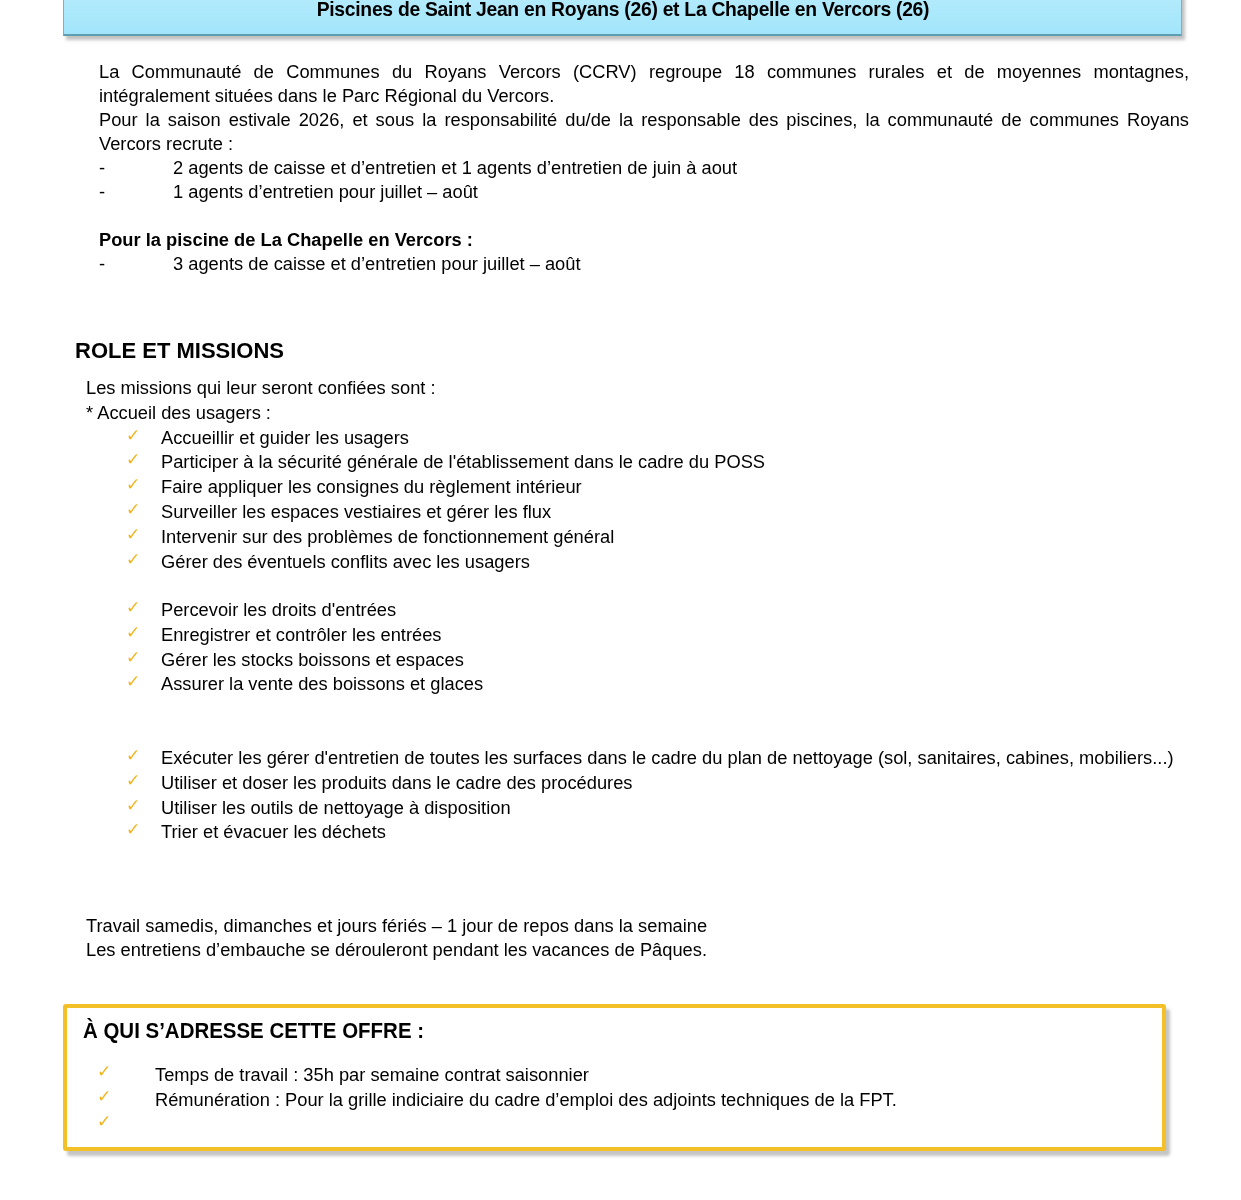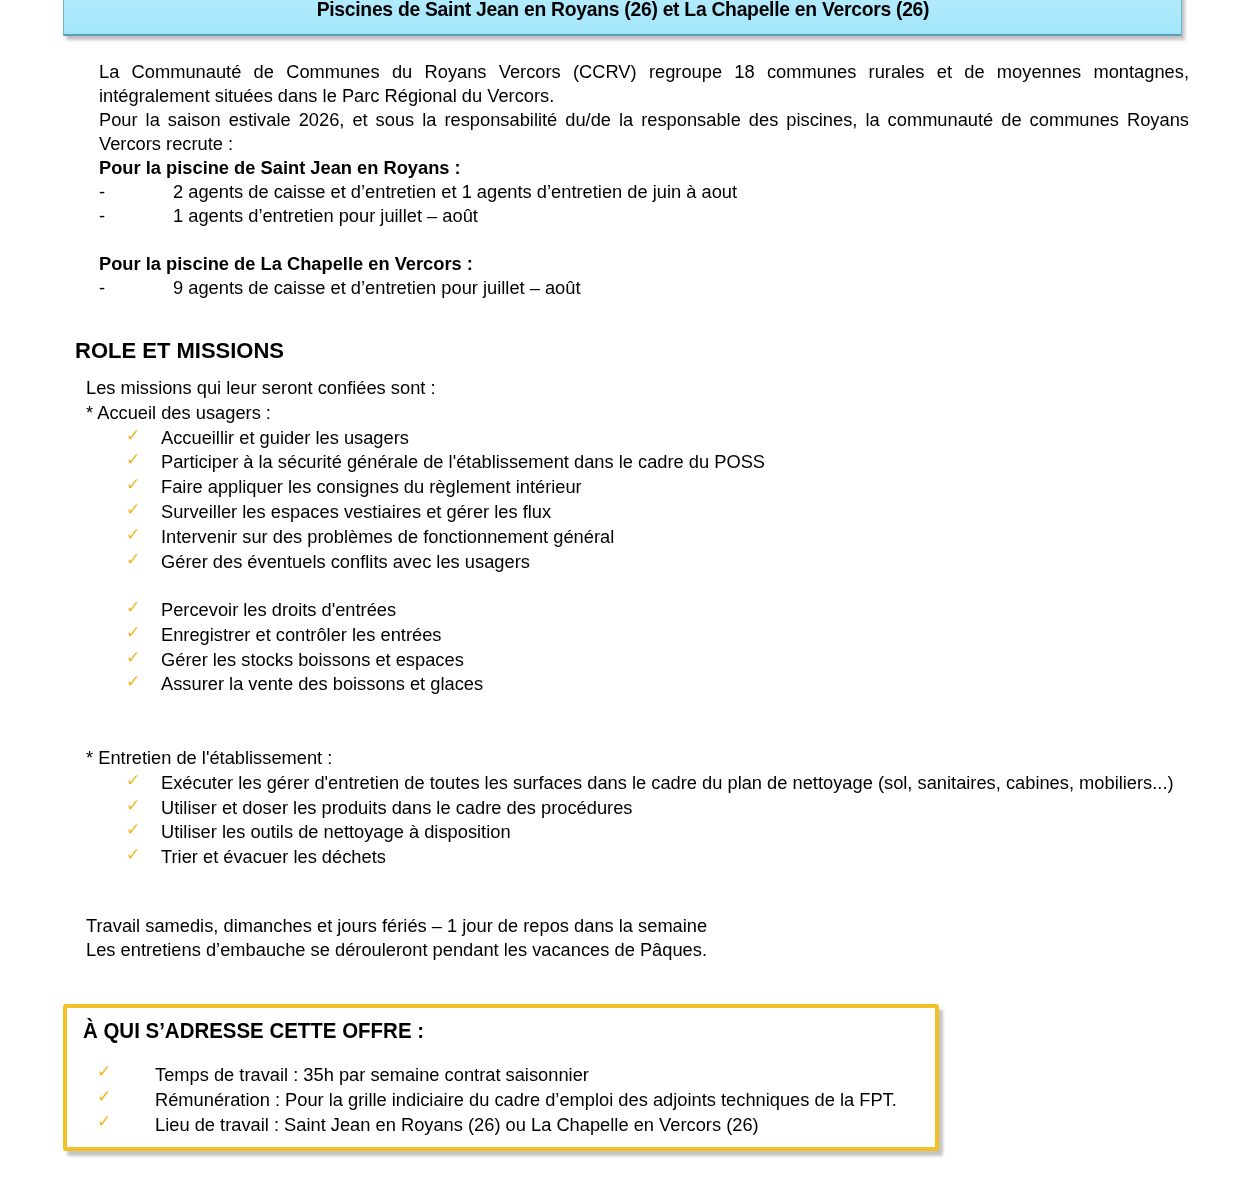--- a/index.html
+++ b/index.html
@@ -31,21 +31,21 @@
     .dash-row .dash { position: absolute; left: 0; }
     .dash-row .txt { position: absolute; left: 74px; white-space: nowrap; }
     .h2 { position: absolute; left: 75px; top: 330px; font-size: 22px; font-weight: bold; margin-top: 8px; }
     .section { position: absolute; left: 86px; width: 1092px; font-size: 18.3px; line-height: 24.8px; }
     .check-row { position: relative; padding-left: 75px; }
     .check-row .chk {
       position: absolute; left: 40px; top: -2px; color: #f2b51c; font-size: 17px;
     }
     .check-row .txt { display: block; text-align: justify; }
     .offer-box {
-      position: absolute; left: 63px; top: 1004px; width: 876px; height: 147px;
+      position: absolute; left: 63px; top: 1004px; width: 1103px; height: 147px;
       border: 4px solid #f4c027; border-radius: 3px; box-sizing: border-box;
       box-shadow: 4px 5px 3px rgba(140,140,140,0.5);
       background: #fff;
     }
     .offer-title {
       position: absolute; left: 16px; top: 10px; font-size: 22px; font-weight: bold;
       transform: scaleX(0.93); transform-origin: left;
     }
     .offer-list { position: absolute; left: 0; top: 54px; width: 100%; font-size: 18.3px; line-height: 25px; }
     .offer-item { position: relative; padding-left: 88px; white-space: nowrap; }
@@ -54,34 +54,33 @@
 </head>
 <body>
 
 <div class="title-banner">
   <span>Piscines de Saint Jean en Royans (26) et La Chapelle en Vercors (26)</span>
 </div>
 
 <div class="body-text" style="top:60px;margin-left:24px;">
   <div class="justify">La Communauté de Communes du Royans Vercors (CCRV) regroupe 18 communes rurales et de moyennes montagnes, intégralement situées dans le Parc Régional du Vercors.</div>
   <div class="justify">Pour la saison estivale 2026, et sous la responsabilité du/de la responsable des piscines, la communauté de communes Royans Vercors recrute :</div>
-  <div class="bold">Pour la piscine de Saint Jean en Royans :</div>
   <div class="dash-row">
     <span class="dash">-</span>
     <span class="txt">2 agents de caisse et d’entretien et 1 agents d’entretien de juin à aout</span>
   </div>
   <div class="dash-row">
     <span class="dash">-</span>
     <span class="txt">1 agents d’entretien pour juillet – août</span>
   </div>
   <div style="height:24px;"></div>
   <div class="bold">Pour la piscine de La Chapelle en Vercors :</div>
   <div class="dash-row">
     <span class="dash">-</span>
-    <span class="txt">9 agents de caisse et d’entretien pour juillet – août</span>
+    <span class="txt">3 agents de caisse et d’entretien pour juillet – août</span>
   </div>
 </div>
 
 <div class="h2">ROLE ET MISSIONS</div>
 
 <div class="section" style="top:376px;">
   <div>Les missions qui leur seront confiées sont :</div>
   <div>* Accueil des usagers :</div>
   <div class="check-row">
       <span class="chk">✓</span>
@@ -122,21 +121,20 @@
       <span class="chk">✓</span>
       <span class="txt">Gérer les stocks boissons et espaces</span>
     </div>
   <div class="check-row">
       <span class="chk">✓</span>
       <span class="txt">Assurer la vente des boissons et glaces</span>
     </div>
 </div>
 
 <div class="section" style="top:746px;">
-  <div>* Entretien de l'établissement :</div>
   <div class="check-row">
       <span class="chk">✓</span>
       <span class="txt" style="text-align:justify;">Exécuter les gérer d'entretien de toutes les surfaces dans le cadre du plan de nettoyage (sol, sanitaires, cabines, mobiliers...)</span>
     </div>
   <div class="check-row">
       <span class="chk">✓</span>
       <span class="txt">Utiliser et doser les produits dans le cadre des procédures</span>
     </div>
   <div class="check-row">
       <span class="chk">✓</span>
@@ -151,15 +149,15 @@
 <div class="section" style="top:914px; line-height:24px;">
   <div>Travail samedis, dimanches et jours fériés – 1 jour de repos dans la semaine</div>
   <div>Les entretiens d’embauche se dérouleront pendant les vacances de Pâques.</div>
 </div>
 
 <div class="offer-box">
   <div class="offer-title">À QUI S’ADRESSE CETTE OFFRE :</div>
   <div class="offer-list">
     <div class="offer-item"><span class="chk">✓</span><span>Temps de travail : 35h par semaine contrat saisonnier</span></div>
     <div class="offer-item"><span class="chk">✓</span><span>Rémunération : Pour la grille indiciaire du cadre d’emploi des adjoints techniques de la FPT.</span></div>
-    <div class="offer-item"><span class="chk">✓</span><span>Lieu de travail : Saint Jean en Royans (26) ou La Chapelle en Vercors (26)</span></div>
+    <div class="offer-item"><span class="chk">✓</span></div>
   </div>
 </div>
 
 </body></html>

